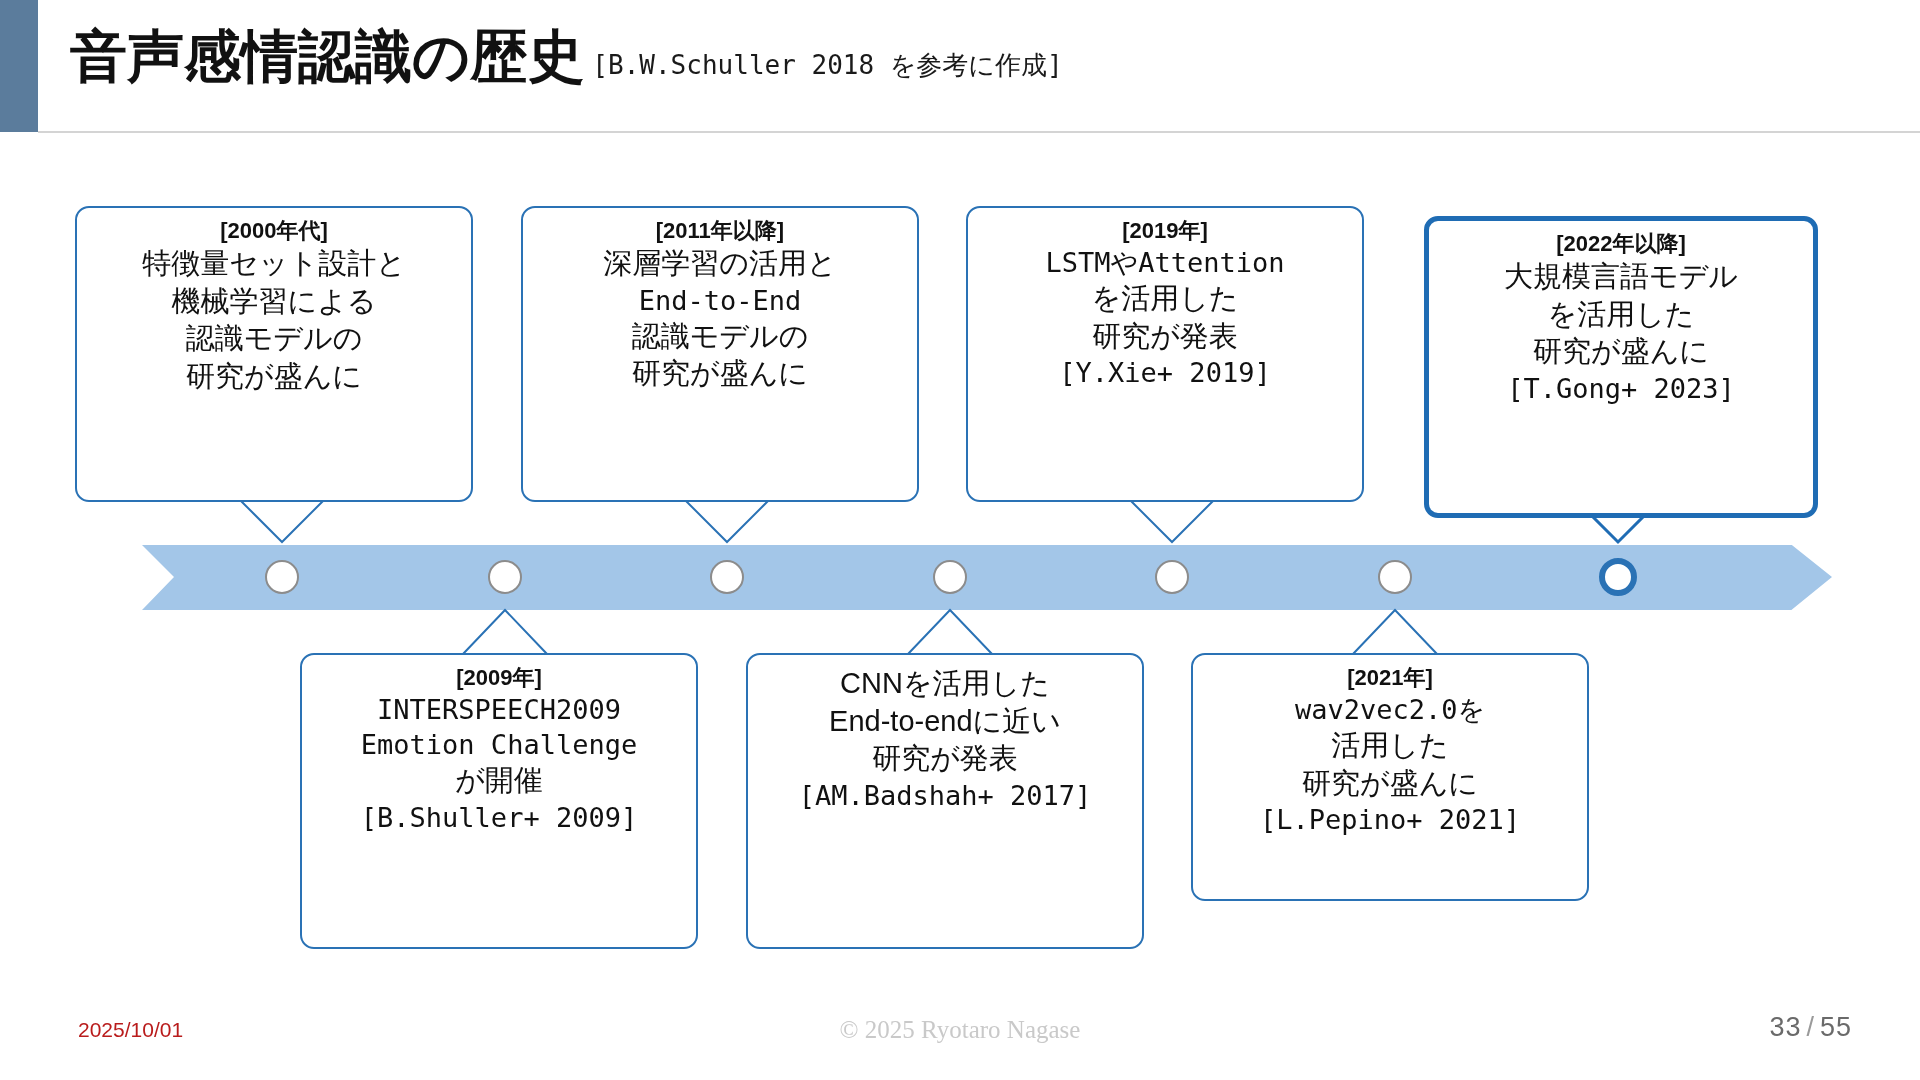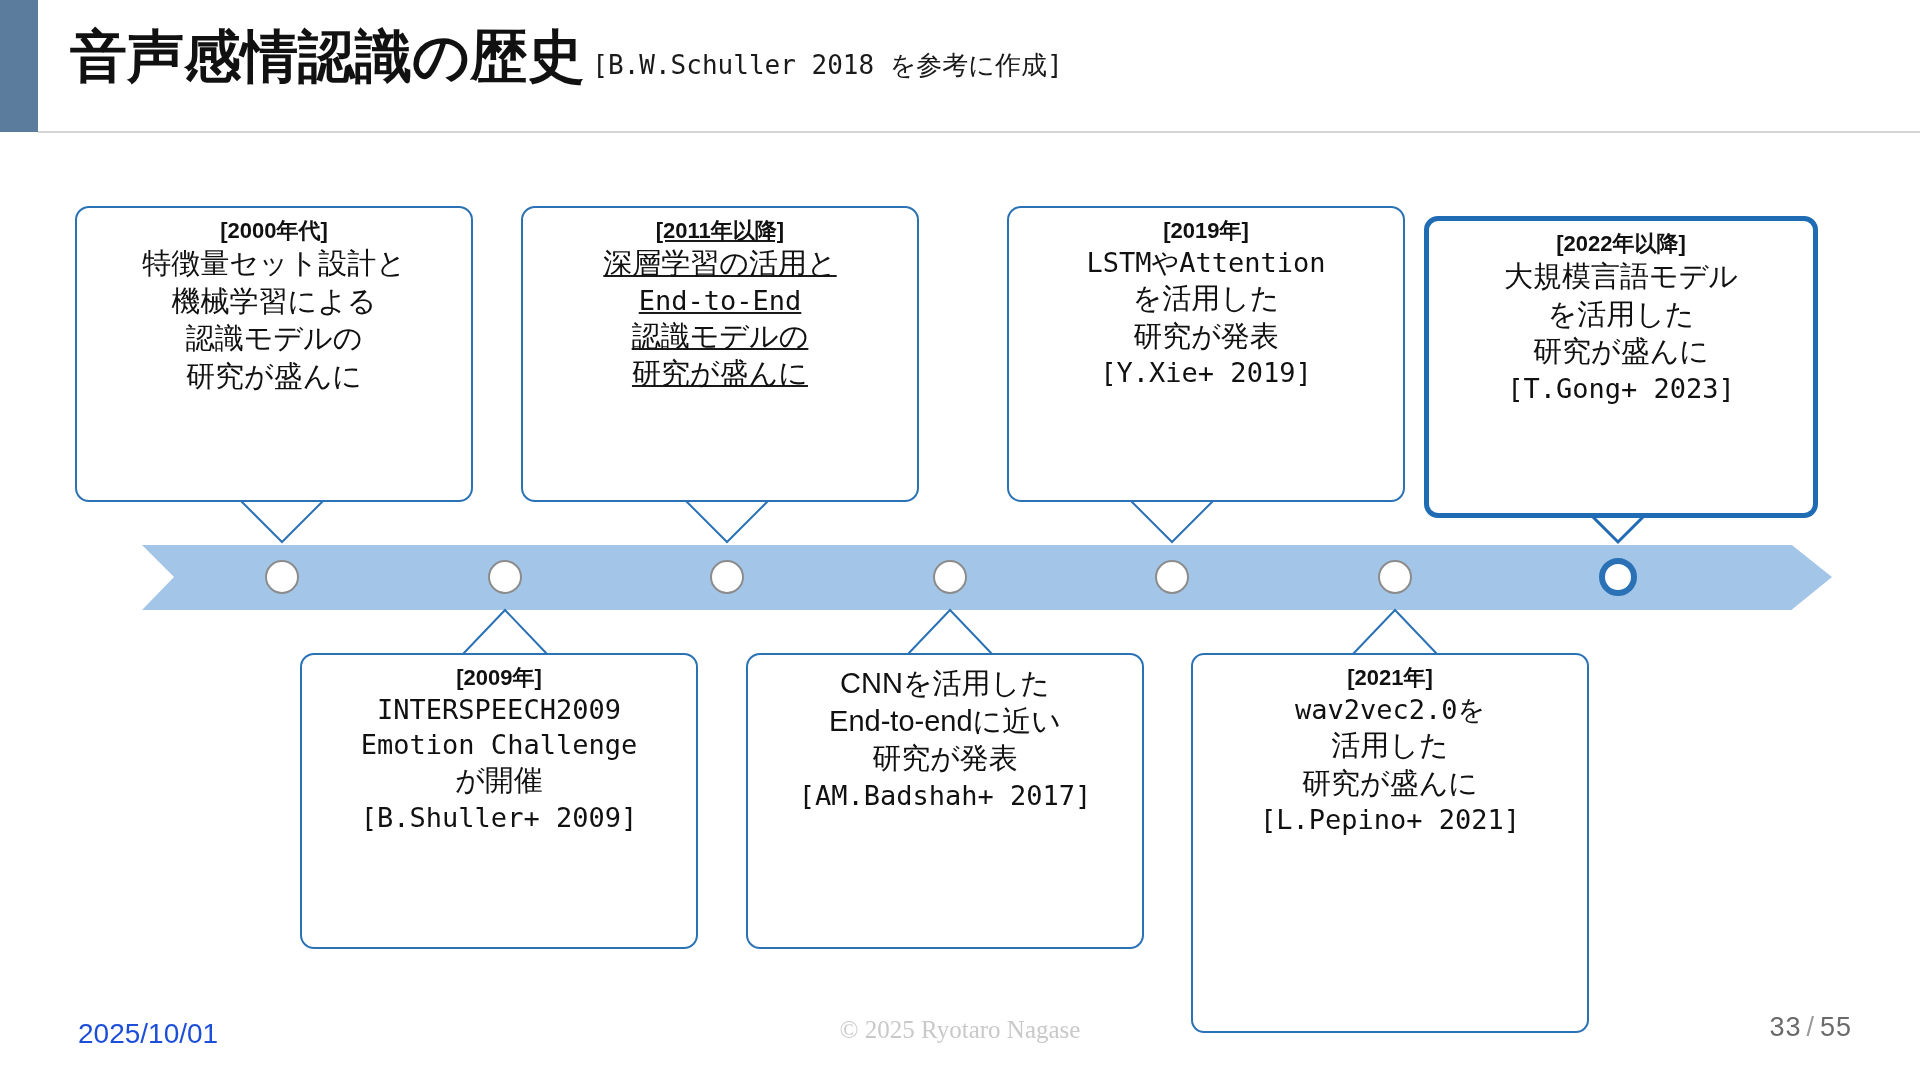--- a/index.html
+++ b/index.html
@@ -128,22 +128,22 @@
     position: absolute;
     z-index: 2;
   }
   .tail svg { display: block; overflow: visible; }
 
   
   #footer-date {
     position: absolute;
     left: 78px;
     top: 1018px;
-    font-size: 28px;
-    color: #1d4ed8;
+    font-size: 21px;
+    color: #b91c1c;
     font-family: "Liberation Sans", sans-serif;
   }
   #footer-copy {
     position: absolute;
     left: 0;
     right: 0;
     top: 1016px;
     text-align: center;
     font-family: "Liberation Serif", "DejaVu Serif", serif;
     font-size: 25px;
@@ -223,29 +223,29 @@
   </div>
 
   <div class="callout" style="left:75px; top:206px; width:398px; height:296px;">
     <div class="c-year">[2000年代]</div>
     <div class="c-line">特徴量セット設計と</div>
     <div class="c-line">機械学習による</div>
     <div class="c-line">認識モデルの</div>
     <div class="c-line">研究が盛んに</div>
   </div>
 
-  <div class="callout" style="left:521px; top:206px; width:398px; height:296px;text-decoration:underline;">
+  <div class="callout" style="left:521px; top:206px; width:398px; height:296px;">
     <div class="c-year">[2011年以降]</div>
     <div class="c-line">深層学習の活用と</div>
     <div class="c-line mono">End-to-End</div>
     <div class="c-line">認識モデルの</div>
     <div class="c-line">研究が盛んに</div>
   </div>
 
-  <div class="callout" style="left:966px; top:206px; width:398px; height:296px;margin-left:41px;">
+  <div class="callout" style="left:966px; top:206px; width:398px; height:296px;">
     <div class="c-year">[2019年]</div>
     <div class="c-line mono">LSTMやAttention</div>
     <div class="c-line">を活用した</div>
     <div class="c-line">研究が発表</div>
     <div class="c-line mono">[Y.Xie+ 2019]</div>
   </div>
 
   <div class="callout emph" style="left:1424px; top:203px; width:394px; height:302px;margin-top:13px;">
     <div class="c-year">[2022年以降]</div>
     <div class="c-line">大規模言語モデル</div>
@@ -262,21 +262,21 @@
     <div class="c-line mono">[B.Shuller+ 2009]</div>
   </div>
 
   <div class="callout" style="left:746px; top:653px; width:398px; height:296px;">
     <div class="c-line">CNNを活用した</div>
     <div class="c-line">End-to-endに近い</div>
     <div class="c-line">研究が発表</div>
     <div class="c-line mono">[AM.Badshah+ 2017]</div>
   </div>
 
-  <div class="callout" style="left:1191px; top:653px; width:398px; height:380px;border-radius:13px;">
+  <div class="callout" style="left:1191px; top:653px; width:398px; height:248px;">
     <div class="c-year">[2021年]</div>
     <div class="c-line mono bold">wav2vec2.0を</div>
     <div class="c-line">活用した</div>
     <div class="c-line">研究が盛んに</div>
     <div class="c-line mono">[L.Pepino+ 2021]</div>
   </div>
 
   <div id="footer-date">2025/10/01</div>
   <div id="footer-copy">© 2025 Ryotaro Nagase</div>
   <div id="footer-pages">

